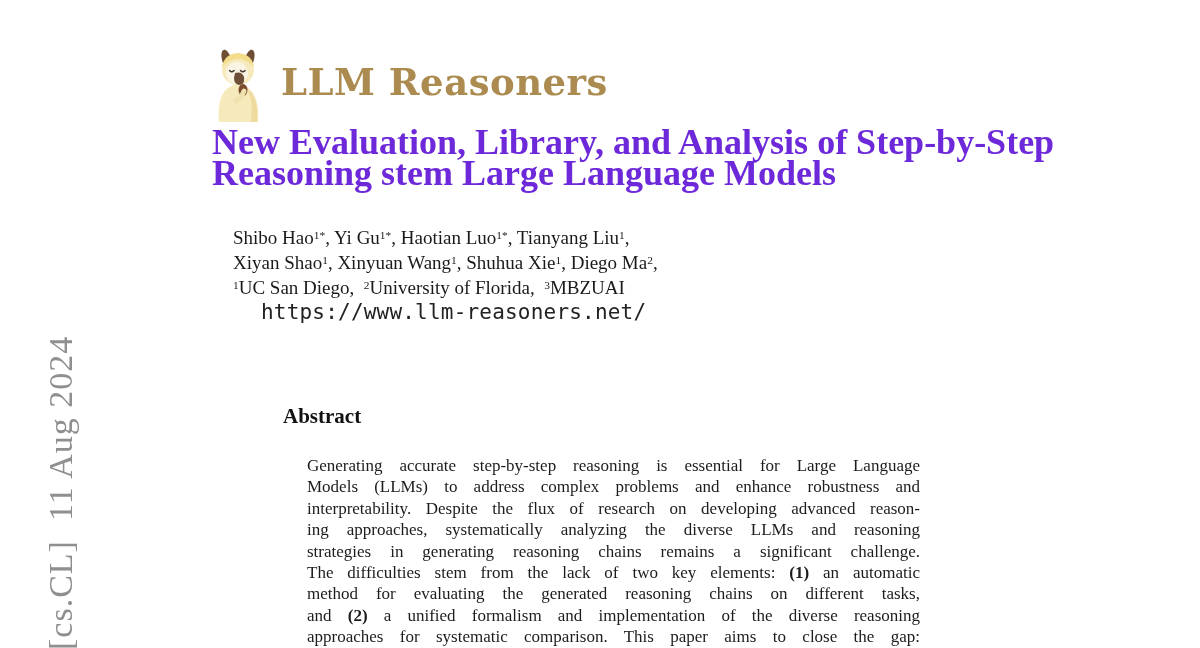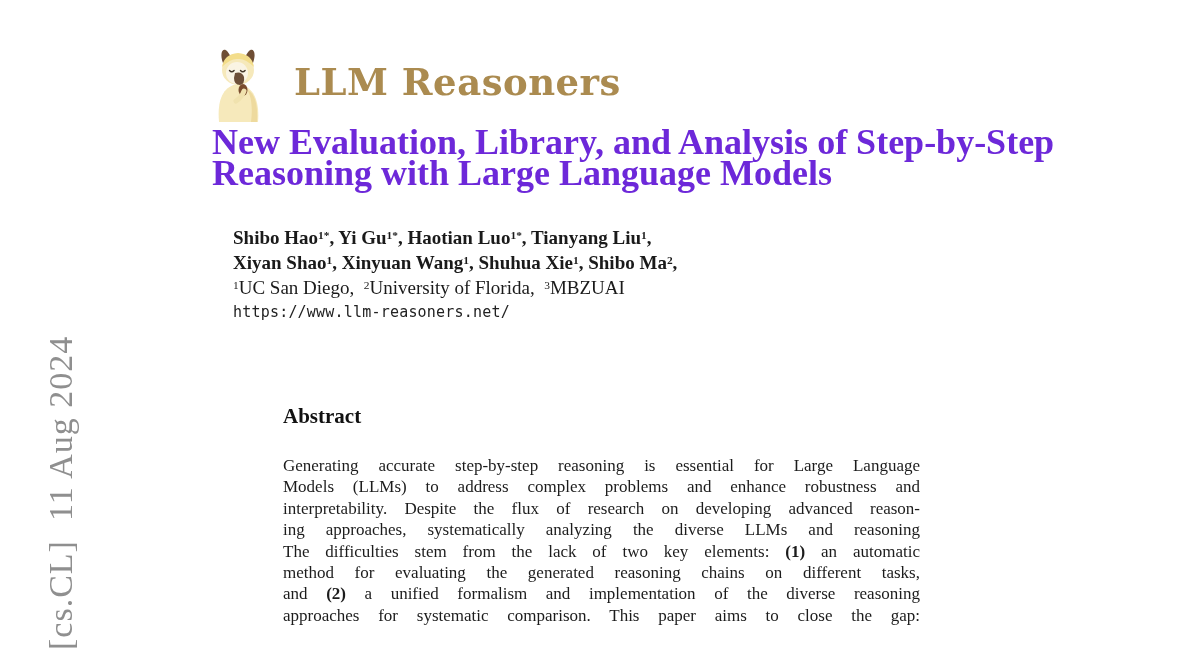--- a/index.html
+++ b/index.html
@@ -30,37 +30,37 @@
   .paper-title {
     position:absolute; left:212px; top:127px;
     font-size:36px; font-weight:bold; line-height:31px; color:#6d28d9;
   }
 
   
   .authors-block {
     position:absolute; left:233px; top:225px;
     font-size:19px; line-height:25px; color:#1a1a1a;
   }
-  .author-line { font-weight:bold; }
+  .author-line { font-weight:normal; }
   .affiliation-line { font-weight:normal; }
   .url-line {
     font-family:"DejaVu Sans Mono", monospace;
-    font-size:15px; letter-spacing:0.2px; color:#222;
+    font-size:21px; letter-spacing:0.2px; color:#222;margin-left:28px;
   }
 
   
   .abstract-heading {
     position:absolute; left:283px; top:404px; width:637px;
     font-size:21px; font-weight:bold; color:#111;
   }
   .abstract-body {
     position:absolute; left:283px; top:455px; width:637px;
     font-size:17px; line-height:21.4px; color:#1c1c1c;
   }
-  .abs-line { text-align:justify; text-align-last:justify; }
+  .abs-line { text-align:justify; text-align-last:justify;margin-left:24px; }
 </style>
 </head>
 <body>
 
 <div class="page">
 
   <div class="arxiv-stamp" style="color: rgb(143, 143, 143);">[cs.CL]&nbsp; 11 Aug 2024</div>
 
   <div class="logo-icon">
     <svg viewBox="0 0 62 78" width="62" height="78" xmlns="http://www.w3.org/2000/svg">
@@ -71,42 +71,43 @@
       <ellipse cx="31" cy="26" rx="16" ry="15" fill="#f6e9bb"></ellipse>
       <path d="M15,23 Q17,10 31,9 Q45,10 47,23 Q38,14 31,15 Q24,14 15,23 Z" fill="#f3dd8b"></path>
       <ellipse cx="30" cy="29" rx="11" ry="11" fill="#faf4e4"></ellipse>
       <path d="M22.5,26.5 q2.2,2.6 4.6,0" stroke="#44382a" stroke-width="1.4" fill="none" stroke-linecap="round"></path>
       <path d="M33.5,26.5 q2.2,2.6 4.6,0" stroke="#44382a" stroke-width="1.4" fill="none" stroke-linecap="round"></path>
       <path d="M28,29 Q35,27 37,33 Q38,40 33,41 Q27,41 27,34 Z" fill="#6d4f38"></path>
       <ellipse cx="36" cy="46" rx="4.5" ry="6" fill="#7a4c2d"></ellipse>
       <path d="M29,57 Q35,53 37,47" stroke="#f0e2ae" stroke-width="5" fill="none" stroke-linecap="round"></path>
     </svg>
   </div>
-  <div class="logo-title" style="color: rgb(171, 139, 80); margin-left: 13px;">LLM Reasoners</div>
+  <div class="logo-title" style="color: rgb(171, 139, 80);">LLM Reasoners</div>
 
   <div class="paper-title">
     <div>New Evaluation, Library, and Analysis of Step-by-Step</div>
-    <div>Reasoning with Large Language Models</div>
+    <div>Reasoning stem Large Language Models</div>
   </div>
 
   <div class="authors-block">
     <div>
         <div class="author-line"><span>Shibo Hao</span><sup>1*</sup><span>, Yi Gu</span><sup>1*</sup><span>, Haotian Luo</span><sup>1*</sup><span>, Tianyang Liu</span><sup>1</sup><span>,</span></div>
-        <div class="author-line"><span>Xiyan Shao</span><sup>1</sup><span>, Xinyuan Wang</span><sup>1</sup><span>, Shuhua Xie</span><sup>1</sup><span>, Shibo Ma</span><sup>2</sup><span>,</span></div>
+        <div class="author-line"><span>Xiyan Shao</span><sup>1</sup><span>, Xinyuan Wang</span><sup>1</sup><span>, Shuhua Xie</span><sup>1</sup><span>, Diego Ma</span><sup>2</sup><span>,</span></div>
       </div>
     <div class="affiliation-line"><sup>1</sup><span>UC San Diego,&nbsp; </span><sup>2</sup><span>University of Florida,&nbsp; </span><sup>3</sup><span>MBZUAI</span></div>
     <div class="url-line">https://www.llm-reasoners.net/</div>
   </div>
 
   <div class="abstract-heading">Abstract</div>
 
   <div class="abstract-body">
       <div class="abs-line"><span>Generating accurate step-by-step reasoning is essential for Large Language</span></div>
       <div class="abs-line"><span>Models (LLMs) to address complex problems and enhance robustness and</span></div>
       <div class="abs-line"><span>interpretability. Despite the flux of research on developing advanced reason-</span></div>
       <div class="abs-line"><span>ing approaches, systematically analyzing the diverse LLMs and reasoning</span></div>
+      <div class="abs-line"><span>strategies in generating reasoning chains remains a significant challenge.</span></div>
       <div class="abs-line"><span>The difficulties stem from the lack of two key elements: </span><span class="b">(1)</span><span> an automatic</span></div>
       <div class="abs-line"><span>method for evaluating the generated reasoning chains on different tasks,</span></div>
       <div class="abs-line"><span>and </span><span class="b">(2)</span><span> a unified formalism and implementation of the diverse reasoning</span></div>
       <div class="abs-line"><span>approaches for systematic comparison. This paper aims to close the gap:</span></div>
     </div>
 
 </div>
 
 </body></html>

